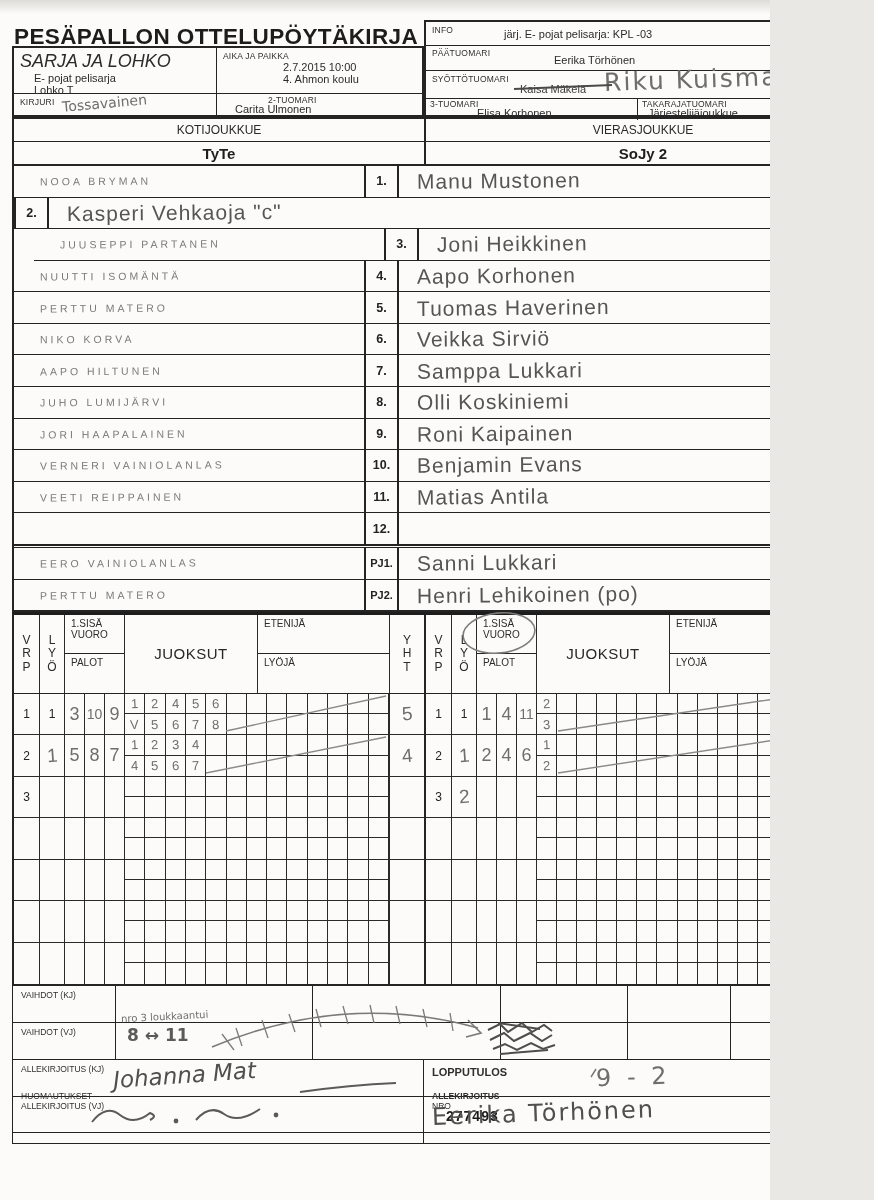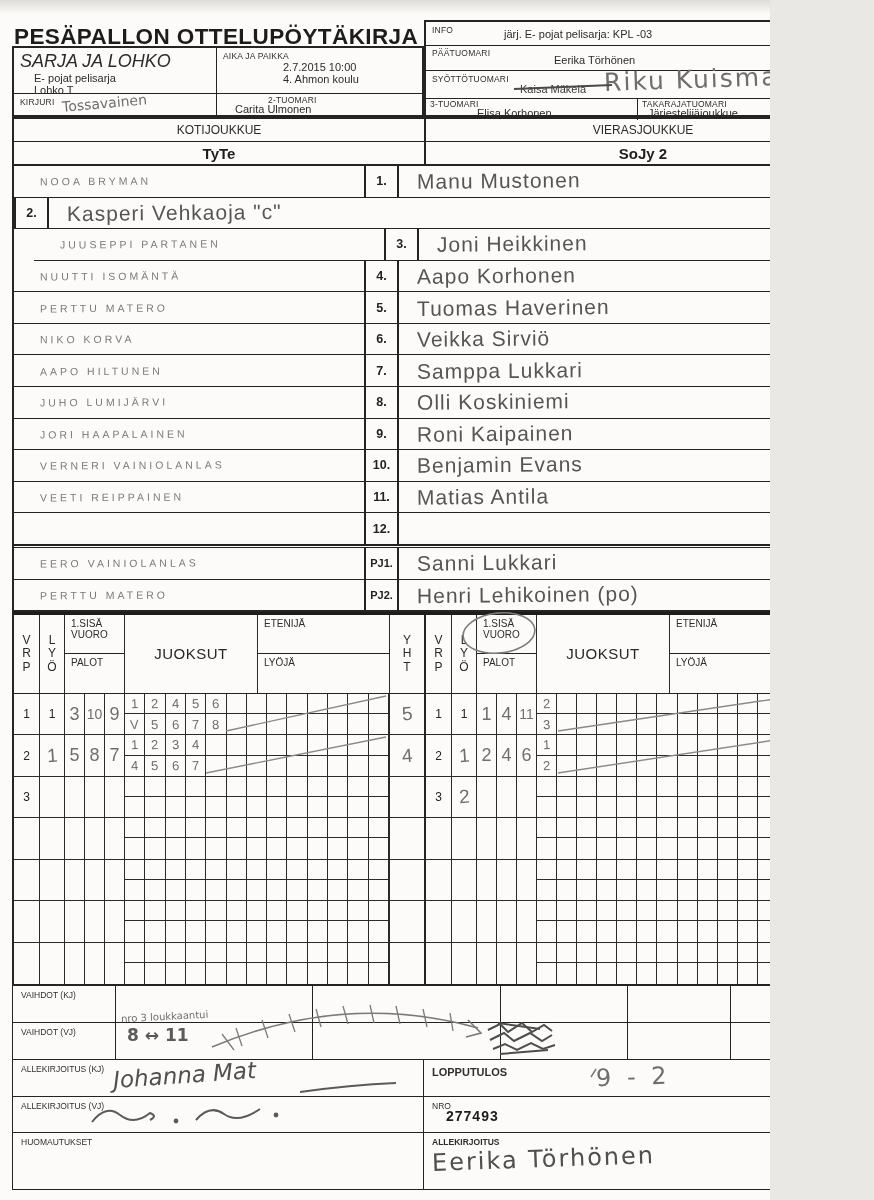--- a/index.html
+++ b/index.html
@@ -1149,21 +1149,21 @@
   </div>
   <div class="abs f-row" style="left:12px;top:1097px;width:818px;height:36px;">
     <div class="fcell" style="width:411px;position:relative;">
       <div class="f-label">ALLEKIRJOITUS (VJ)</div>
     </div>
     <div class="fcell" style="flex:1;position:relative;">
       <div class="f-label">NRO</div>
       <div style="position:absolute;left:22px;top:11px;font-size:14px;font-weight:bold;color:#1c1c1c;letter-spacing:1px;">277493</div>
     </div>
   </div>
-  <div class="abs f-row" style="left:12px;top:1133px;width:818px;height:57px;">
+  <div class="abs f-row" style="left:12px;top:1087px;width:818px;height:57px;">
     <div class="fcell" style="width:411px;">
       <div class="f-label">HUOMAUTUKSET</div>
     </div>
     <div class="fcell" style="flex:1;position:relative;">
       <div class="f-label" style="font-weight:bold;">ALLEKIRJOITUS</div>
       <span class="hw-dark" style="position:absolute;left:8px;top:12px;font-size:24px;letter-spacing:2px;transform:rotate(-2deg);">Eerika Törhönen</span>
     </div>
   </div>
 
   <svg class="abs" width="874" height="1200" style="left:0;top:0;pointer-events:none;">

